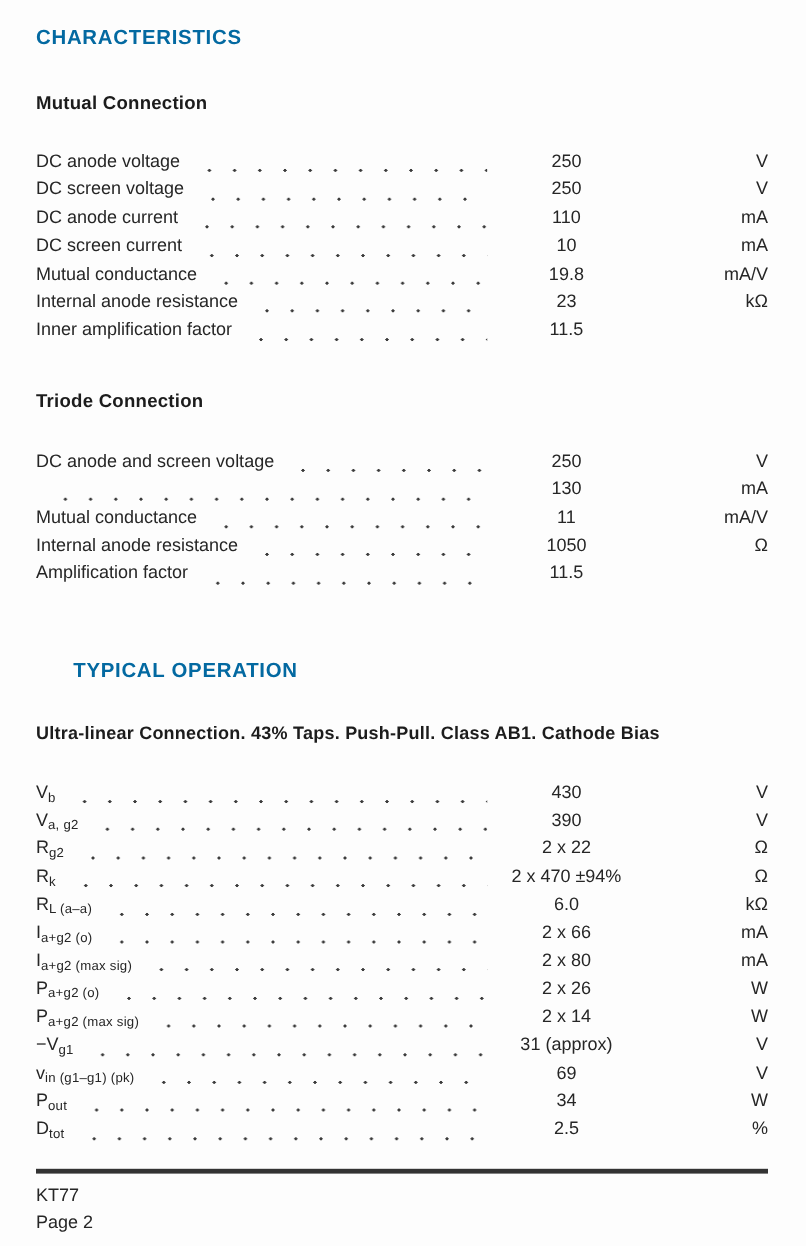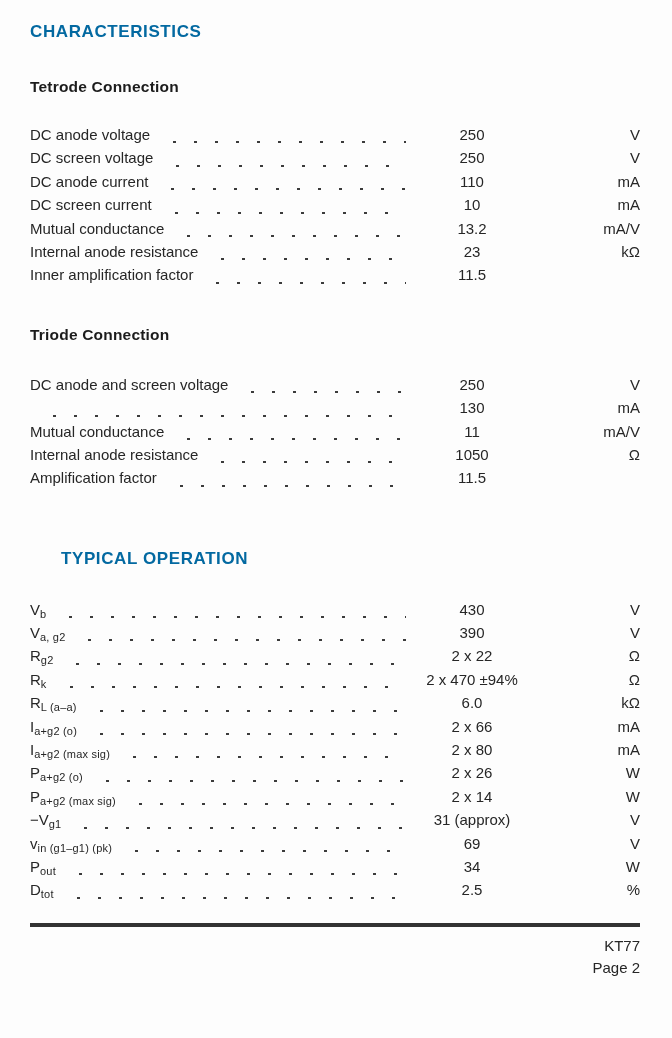--- a/index.html
+++ b/index.html
@@ -43,33 +43,33 @@
     background-repeat: repeat-x;
     background-position: left center;
   }
   .spec-value { flex: 0 0 120px; text-align: center; }
   .spec-unit  { flex: 0 0 108px; text-align: right; }
 
   .footer-rule {
     margin-top: 18px; height: 4px; background: #333; width: 100%;
   }
   .footer {
-    margin-top: 8px; text-align: right; font-size: 15px; line-height: 22px;
+    margin-top: 8px; font-size: 15px; line-height: 22px;
     color: #262626;
   }
 </style>
 </head>
 <body>
 
 <div class="page">
 
   <div class="h1">CHARACTERISTICS</div>
 
   <div>
-    <div class="section-title">Tetrode Connection</div>
+    <div class="section-title">Mutual Connection</div>
     <div class="rows">
         <div class="spec-row">
           <span class="spec-label"><span>DC anode voltage</span></span>
           <span class="leader"></span>
           <span class="spec-value">250</span>
           <span class="spec-unit">V</span>
         </div>
         <div class="spec-row">
           <span class="spec-label"><span>DC screen voltage</span></span>
           <span class="leader"></span>
@@ -84,21 +84,21 @@
         </div>
         <div class="spec-row">
           <span class="spec-label"><span>DC screen current</span></span>
           <span class="leader"></span>
           <span class="spec-value">10</span>
           <span class="spec-unit">mA</span>
         </div>
         <div class="spec-row">
           <span class="spec-label"><span>Mutual conductance</span></span>
           <span class="leader"></span>
-          <span class="spec-value">13.2</span>
+          <span class="spec-value">19.8</span>
           <span class="spec-unit">mA/V</span>
         </div>
         <div class="spec-row">
           <span class="spec-label"><span>Internal anode resistance</span></span>
           <span class="leader"></span>
           <span class="spec-value">23</span>
           <span class="spec-unit">kΩ</span>
         </div>
         <div class="spec-row">
           <span class="spec-label"><span>Inner amplification factor</span></span>
@@ -140,20 +140,21 @@
           <span class="leader"></span>
           <span class="spec-value">11.5</span>
           <span class="spec-unit"></span>
         </div>
       </div>
   </div>
 
   <div class="h1 typical">TYPICAL OPERATION</div>
 
   <div>
+    <div class="section-title subtitle">Ultra-linear Connection. 43% Taps. Push-Pull. Class AB1. Cathode Bias</div>
     <div class="rows tight">
         <div class="spec-row">
           <span class="spec-label"><span>V</span><span class="sub">b</span></span>
           <span class="leader"></span>
           <span class="spec-value">430</span>
           <span class="spec-unit">V</span>
         </div>
         <div class="spec-row">
           <span class="spec-label"><span>V</span><span class="sub">a, g2</span></span>
           <span class="leader"></span>

